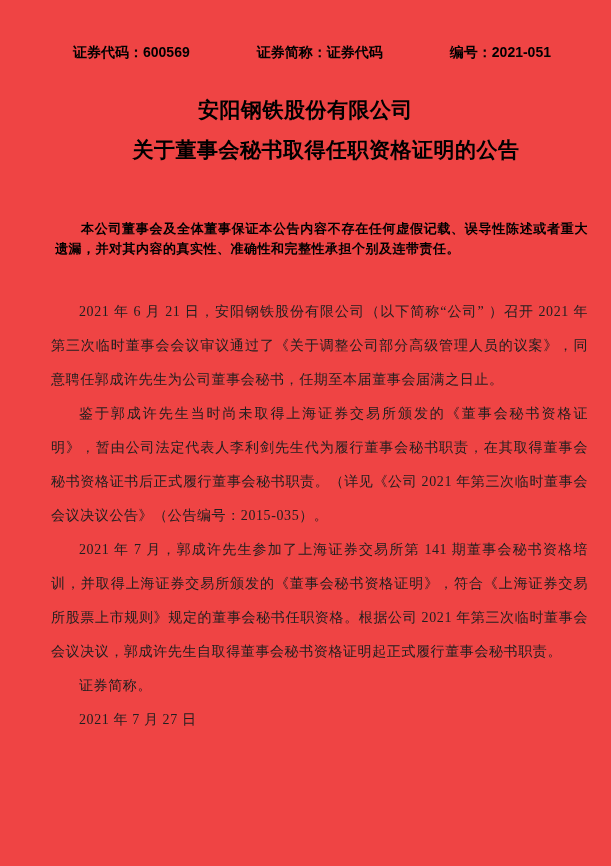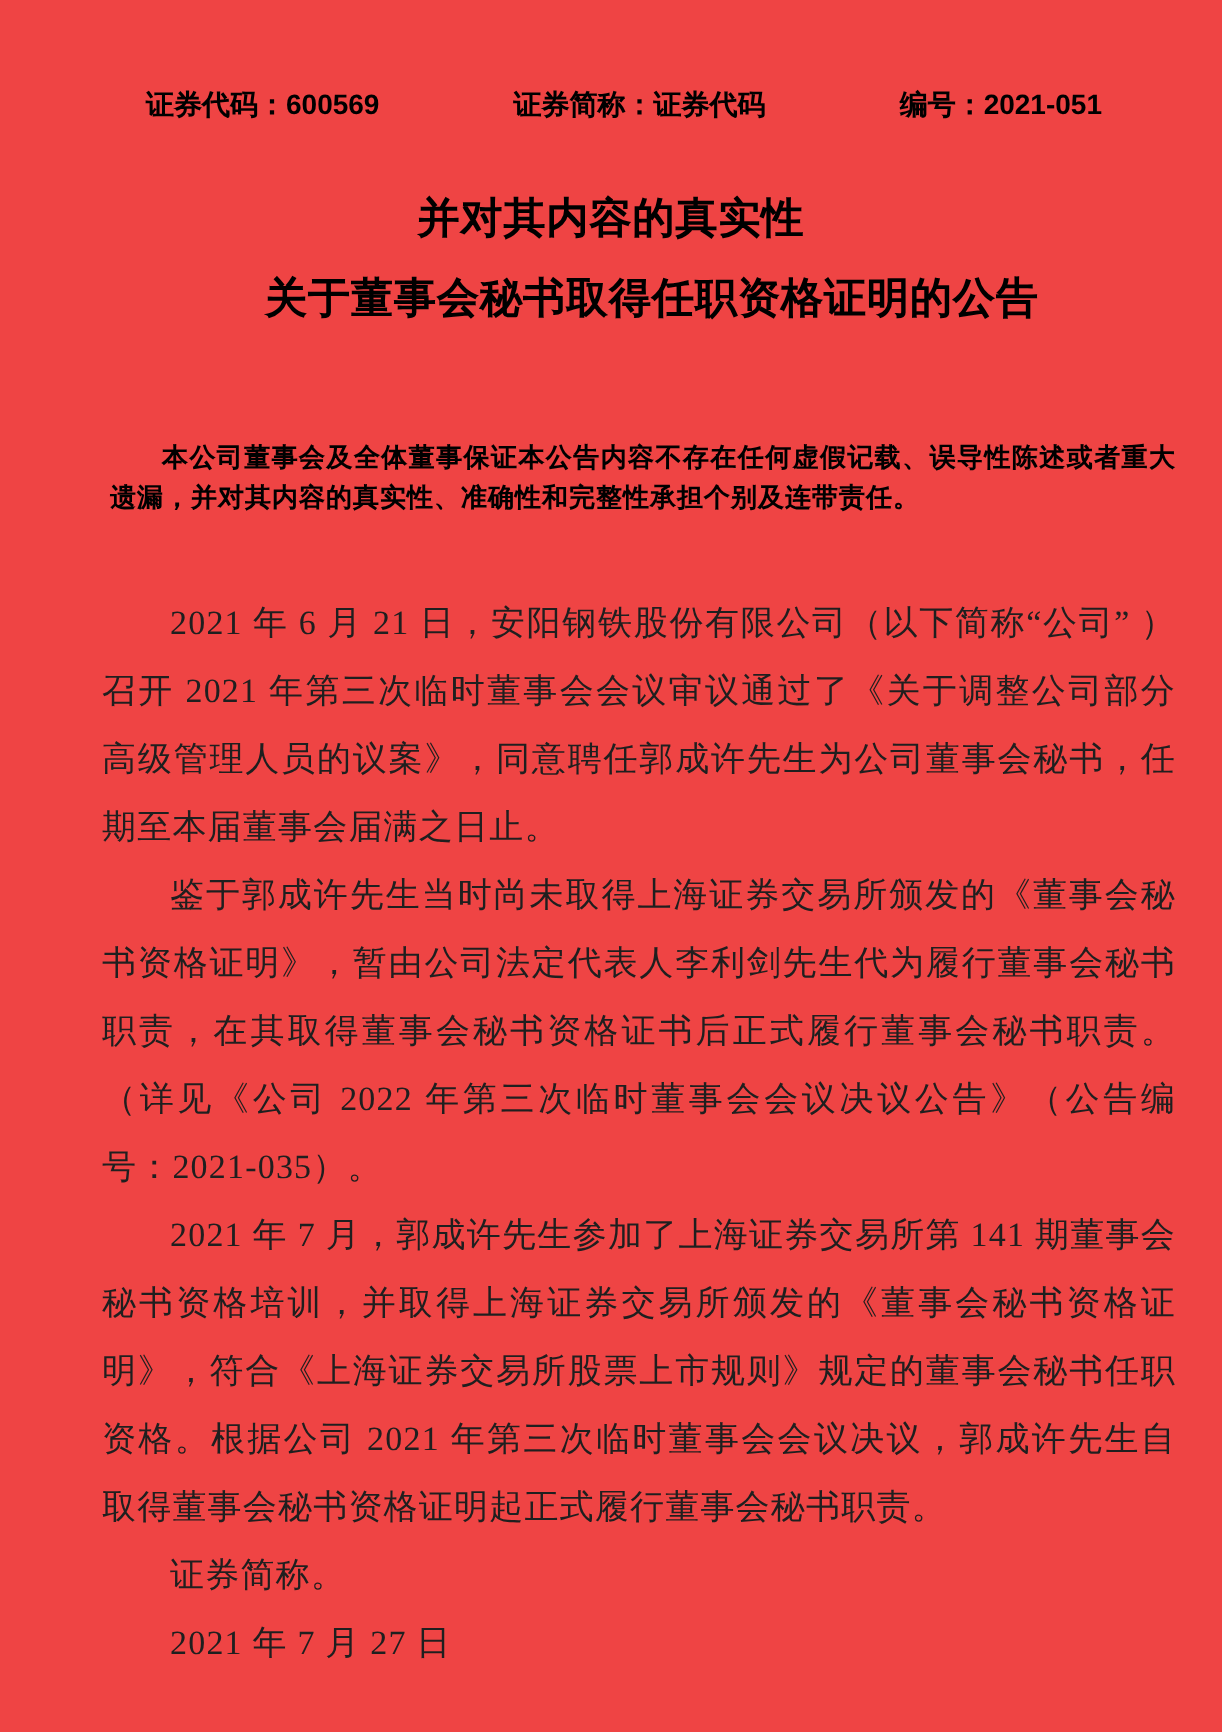--- a/index.html
+++ b/index.html
@@ -36,21 +36,21 @@
     font-family: "Liberation Sans", "DejaVu Sans", sans-serif;
     font-weight: bold;
     font-size: 21px;
     line-height: 26px;
     color: #000000;
     letter-spacing: 0.5px;
   }
   .title-announcement {
     margin: 14px 0 0 0;
     text-align: center;
-    font-family: Liberation Sans, sans-serif;
+    font-family: Liberation Serif, serif;
     font-weight: bold;
     font-size: 21px;
     line-height: 26px;
     color: #000000;
     letter-spacing: 0.5px;
     padding-left: 41px;
   }
   
   .disclaimer {
     margin: 56px 23px 0 55px;
@@ -58,21 +58,21 @@
     font-size: 13px;
     line-height: 20px;
     letter-spacing: 0.5px;
     color: #000000;
     text-align: justify;
     text-indent: 2em;
   }
   
   .body-section {
     margin: 36px 23px 0 51px;
-    font-size: 17px;
+    font-size: 14px;
     line-height: 34px;
     letter-spacing: 0.6px;
   }
   .body-section p {
     margin: 0;
     text-align: justify;
     text-indent: 2em;
   }
   .closing {
     text-indent: 2em;
@@ -92,26 +92,26 @@
 <body>
 
 <div class="page">
 
   <div class="sec-bar">
     <span><span>证券代码：</span><span>600569</span></span>
     <span><span>证券简称：</span><span>证券代码</span></span>
     <span><span>编号：</span><span>2021-051</span></span>
   </div>
 
-  <div class="title-company">并对其内容的真实性</div>
+  <div class="title-company">安阳钢铁股份有限公司</div>
   <div class="title-announcement">关于董事会秘书取得任职资格证明的公告</div>
 
   <p class="disclaimer">本公司董事会及全体董事保证本公告内容不存在任何虚假记载、误导性陈述或者重大遗漏，并对其内容的真实性、准确性和完整性承担个别及连带责任。</p>
 
   <div class="body-section">
     <p>2021 年 6 月 21 日，安阳钢铁股份有限公司（以下简称“公司” ）召开 2021 年第三次临时董事会会议审议通过了《关于调整公司部分高级管理人员的议案》，同意聘任郭成许先生为公司董事会秘书，任期至本届董事会届满之日止。</p>
-    <p>鉴于郭成许先生当时尚未取得上海证券交易所颁发的《董事会秘书资格证明》，暂由公司法定代表人李利剑先生代为履行董事会秘书职责，在其取得董事会秘书资格证书后正式履行董事会秘书职责。（详见《公司 2022 年第三次临时董事会会议决议公告》（公告编号：2021-035）。</p>
+    <p>鉴于郭成许先生当时尚未取得上海证券交易所颁发的《董事会秘书资格证明》，暂由公司法定代表人李利剑先生代为履行董事会秘书职责，在其取得董事会秘书资格证书后正式履行董事会秘书职责。（详见《公司 2021 年第三次临时董事会会议决议公告》（公告编号：2015-035）。</p>
     <p>2021 年 7 月，郭成许先生参加了上海证券交易所第 141 期董事会秘书资格培训，并取得上海证券交易所颁发的《董事会秘书资格证明》，符合《上海证券交易所股票上市规则》规定的董事会秘书任职资格。根据公司 2021 年第三次临时董事会会议决议，郭成许先生自取得董事会秘书资格证明起正式履行董事会秘书职责。</p>
     <p class="closing">证券简称。</p>
     <p class="sig-date">2021 年 7 月 27 日</p>
   </div>
 
 </div>
 
 </body></html>

